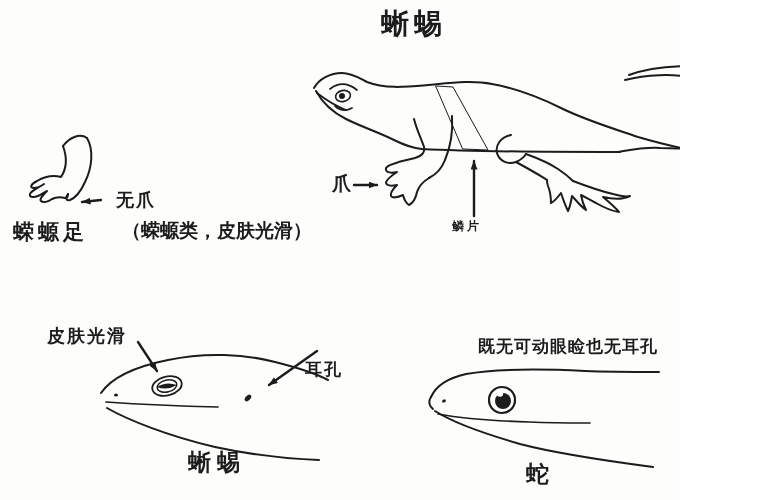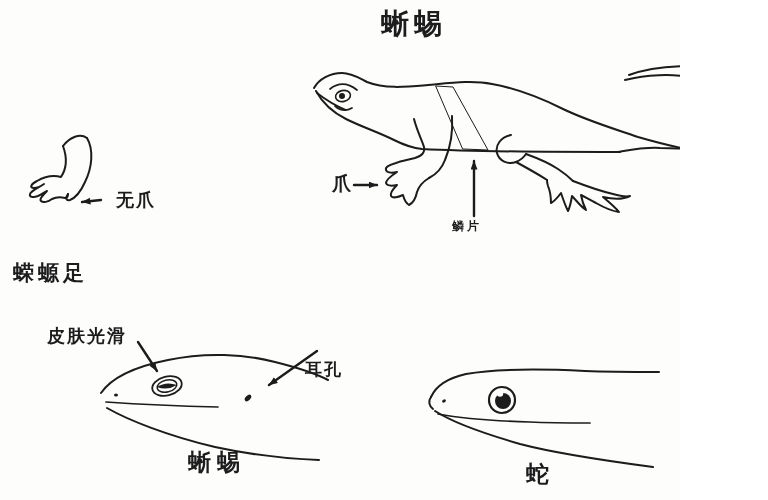--- a/index.html
+++ b/index.html
@@ -20,21 +20,21 @@
   #art .arrow{ stroke-width:2.4; }
   #art marker path{ fill:var(--ink); stroke:none; }
   .lbl{
     position:absolute; line-height:1.15; font-weight:700;
     white-space:nowrap; color:var(--ink);
   }
   .title      { left:381px; top:8px;   font-size:28px; letter-spacing:5px; }
   .claw       { left:332px; top:173px; font-size:19px; }
   .scales     { left:452px; top:220px; font-size:12px; letter-spacing:3px; }
   .noclaw     { left:116px; top:190px; font-size:18px; letter-spacing:2px; }
-  .newtcap    { left:13px;  top:220px; font-size:21px; letter-spacing:4px;margin-top:41px; }
+  .newtcap    { left:13px;  top:220px; font-size:21px; letter-spacing:4px; }
   .newtnote   { left:122px; top:220px; font-size:19px; }
   .eyelid     { left:47px;  top:326px; font-size:18px; letter-spacing:2px; }
   .earhole    { left:305px; top:329px; font-size:17px; letter-spacing:2px;margin-top:31px; }
   .lizcap     { left:188px; top:449px; font-size:23px; letter-spacing:6px; }
   .snakenote  { left:478px; top:337px; font-size:17px; letter-spacing:1px; }
   .snakecap   { left:526px; top:461px; font-size:23px; }
 </style>
 </head>
 <body>
 
@@ -135,18 +135,20 @@
         <circle class="bgfill" cx="500" cy="393.5" r="3.2"></circle>
       </g>
     </g>
   </svg>
 
   <div class="lbl title">蜥蜴</div>
   <div class="lbl claw">爪</div>
   <div class="lbl scales">鳞片</div>
   <div class="lbl noclaw">无爪</div>
   <div class="lbl newtcap">蝾螈足</div>
+  <div class="lbl newtnote">（蝾螈类，皮肤光滑）</div>
   <div class="lbl eyelid">皮肤光滑</div>
   <div class="lbl earhole">耳孔</div>
   <div class="lbl lizcap">蜥蜴</div>
+  <div class="lbl snakenote">既无可动眼睑也无耳孔</div>
   <div class="lbl snakecap">蛇</div>
 
 </div>
 
 </body></html>

